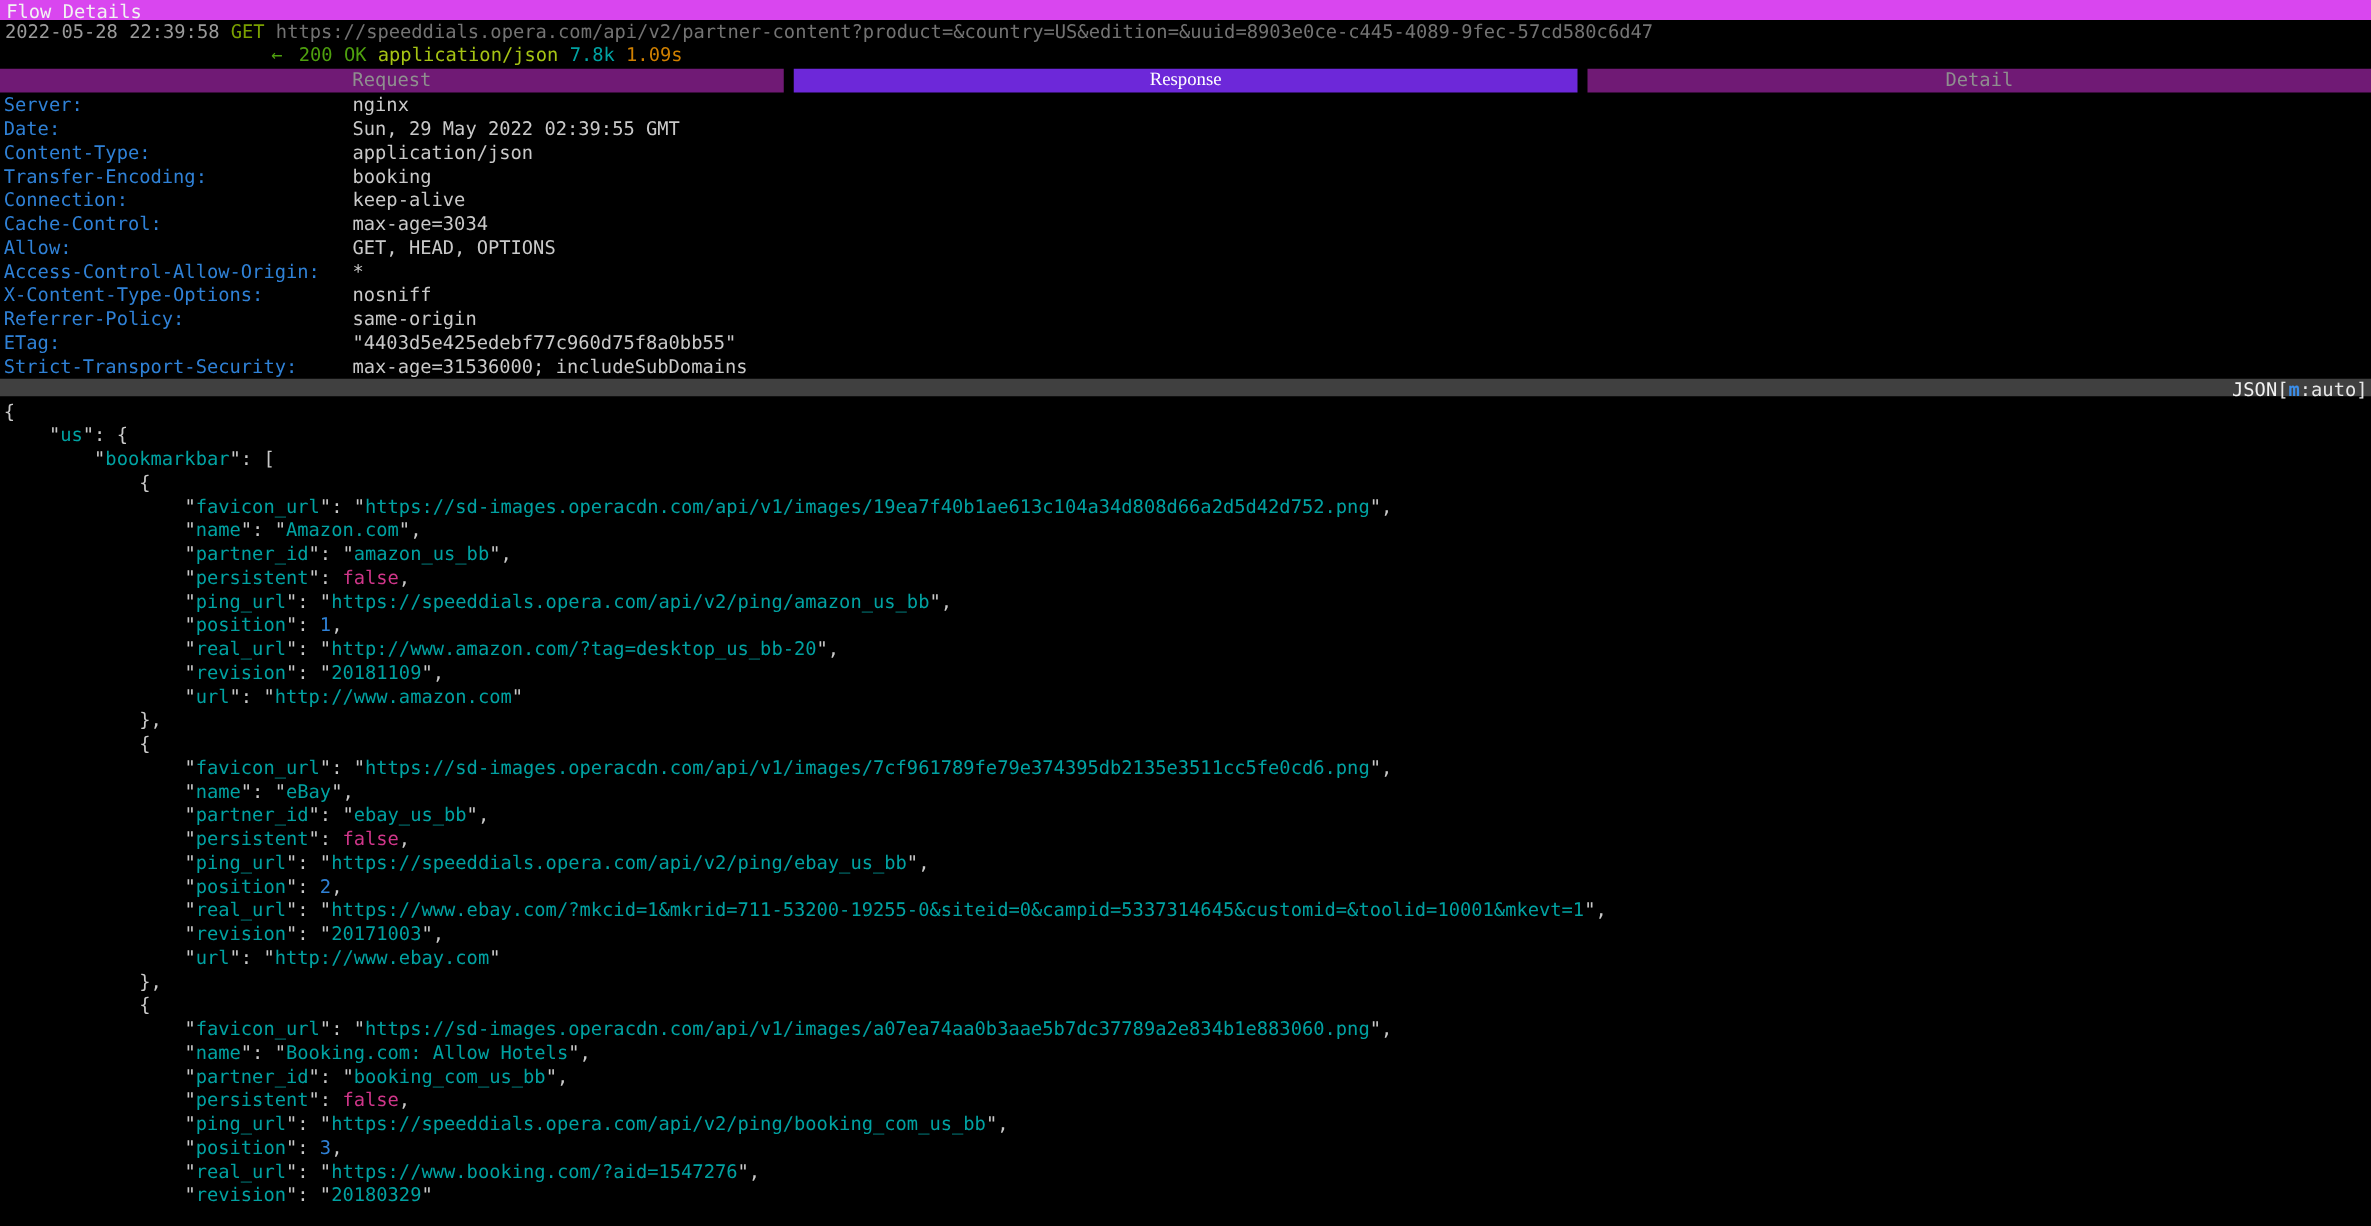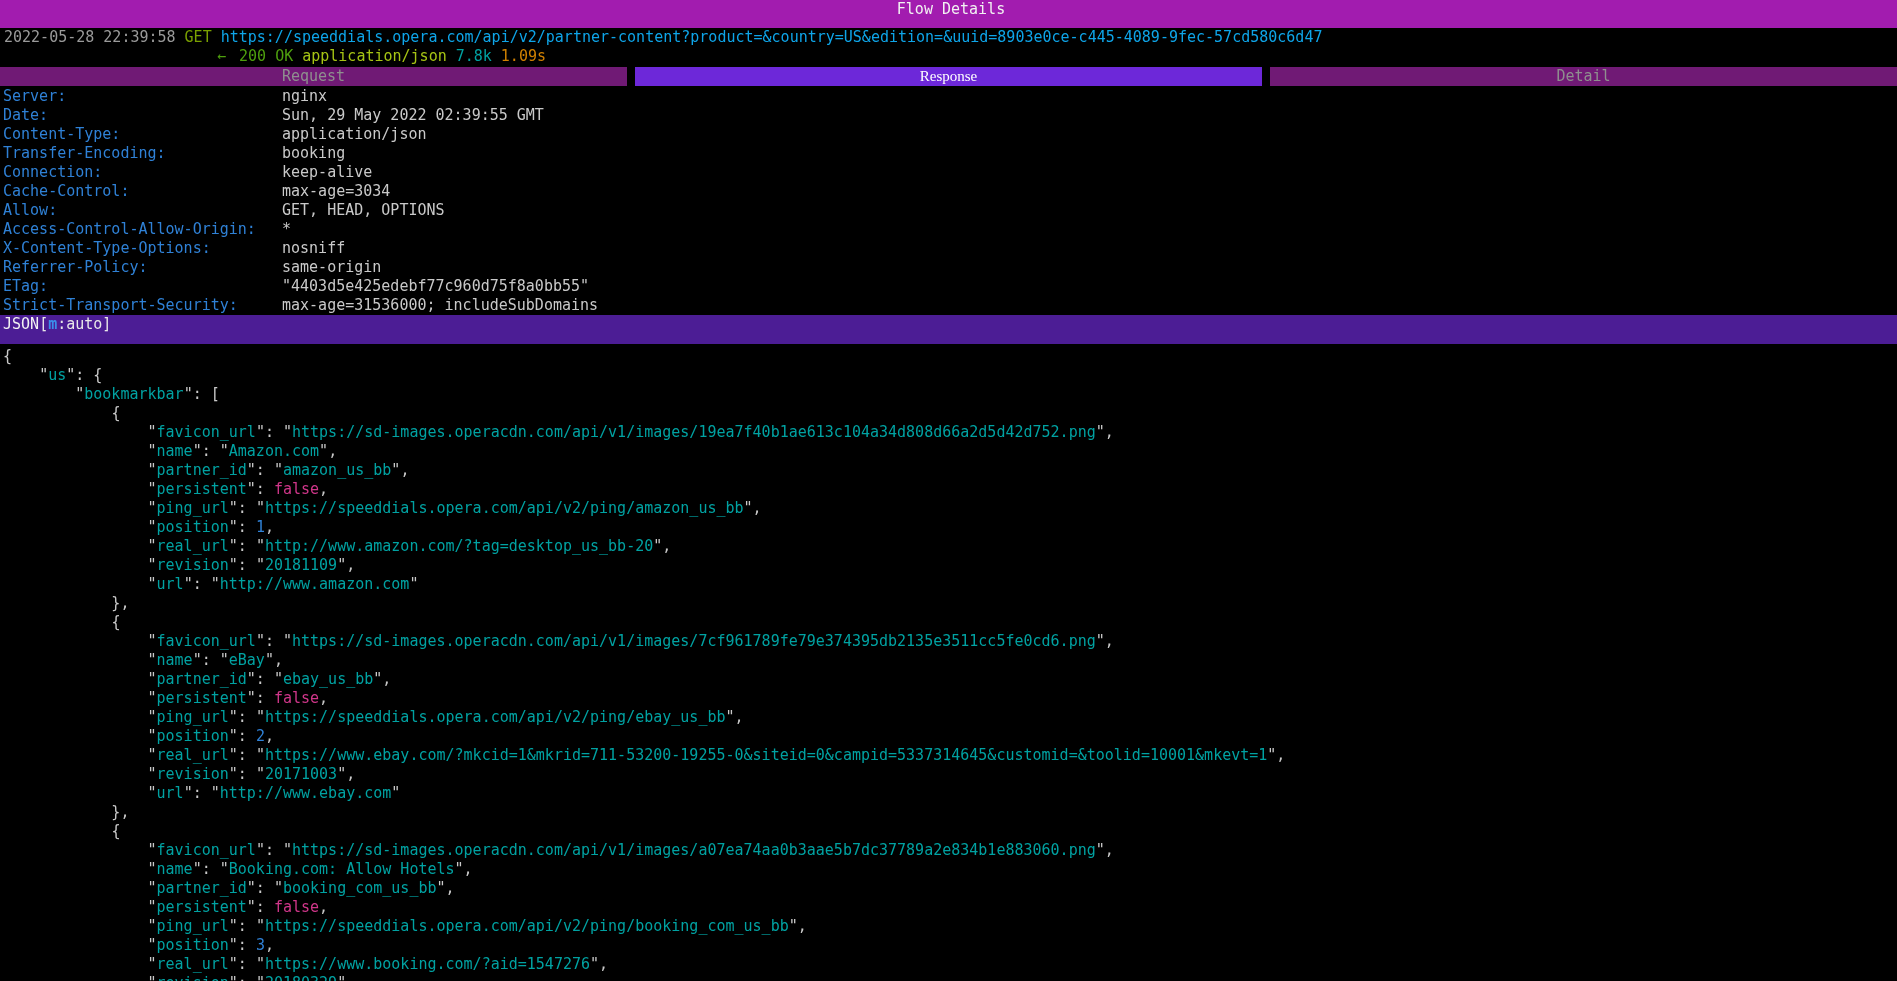--- a/index.html
+++ b/index.html
@@ -1,37 +1,37 @@
 <!DOCTYPE html>
 <html><head>
 <meta charset="utf-8">
 <style>
   html,body{margin:0;padding:0;}
   body{
     width:1897px;height:981px;overflow:hidden;background:#000;
     font-family:"DejaVu Sans Mono",monospace;font-size:15px;color:#c9c9c9;
   }
-  .titlebar{height:28px;line-height:18px;background:#a21caf;color:#f2f2f2;padding-left:5px;text-align:center;}
+  .titlebar{height:16px;line-height:18px;background:#d946ef;color:#f2f2f2;padding-left:5px;}
   .flow-line{height:19px;line-height:19px;white-space:pre;padding-left:4px;}
   .ts{color:#9a9a9a;}
   .method{color:#7aa000;margin-left:9px;}
-  .url{color:#0ea5e9;margin-left:9px;}
+  .url{color:#737373;margin-left:9px;}
   .resp-indent{margin-left:213px;}
   .status{color:#4ea00e;}
   .ctype{color:#a6c414;margin-left:9px;}
   .size{color:#00a2a2;margin-left:9px;}
   .dur{color:#d08000;margin-left:9px;}
   .tabbar{height:19px;display:flex;gap:8px;margin-top:1px;}
   .tab{flex:1;background:#701a75;color:#8f8f8f;text-align:center;line-height:19px;cursor:default;}
   .tab.active{background:#6d28d9;color:#ffffff;font-family:Liberation Serif, serif;}
   .headers{margin-top:1px;}
   .hrow{height:19px;line-height:19px;display:flex;padding-left:3px;white-space:pre;}
   .hkey{color:#2f81d6;width:279px;flex:none;}
   .hval{color:#c9c9c9;}
-  .jsonbar{height:29px;line-height:19px;background:#4c1d95;display:flex;justify-content:flex-start;padding:0 3px;color:#f2f2f2;}
+  .jsonbar{height:14px;line-height:19px;background:#404040;display:flex;justify-content:flex-end;padding:0 3px;color:#f2f2f2;}
   .mode .br{color:#e8e8e8;}
   .mode .mkey{color:#3b8eea;font-weight:bold;}
   #json{margin:0;padding:3px 0 0 3px;line-height:19px;font-family:inherit;font-size:inherit;}
   #json .p{color:#c9c9c9;}
   #json .k{color:#00a2a2;}
   #json .s{color:#00a2a2;}
   #json .n{color:#2f81d6;}
   #json .b{color:#d0368a;}
 </style>
 </head>

